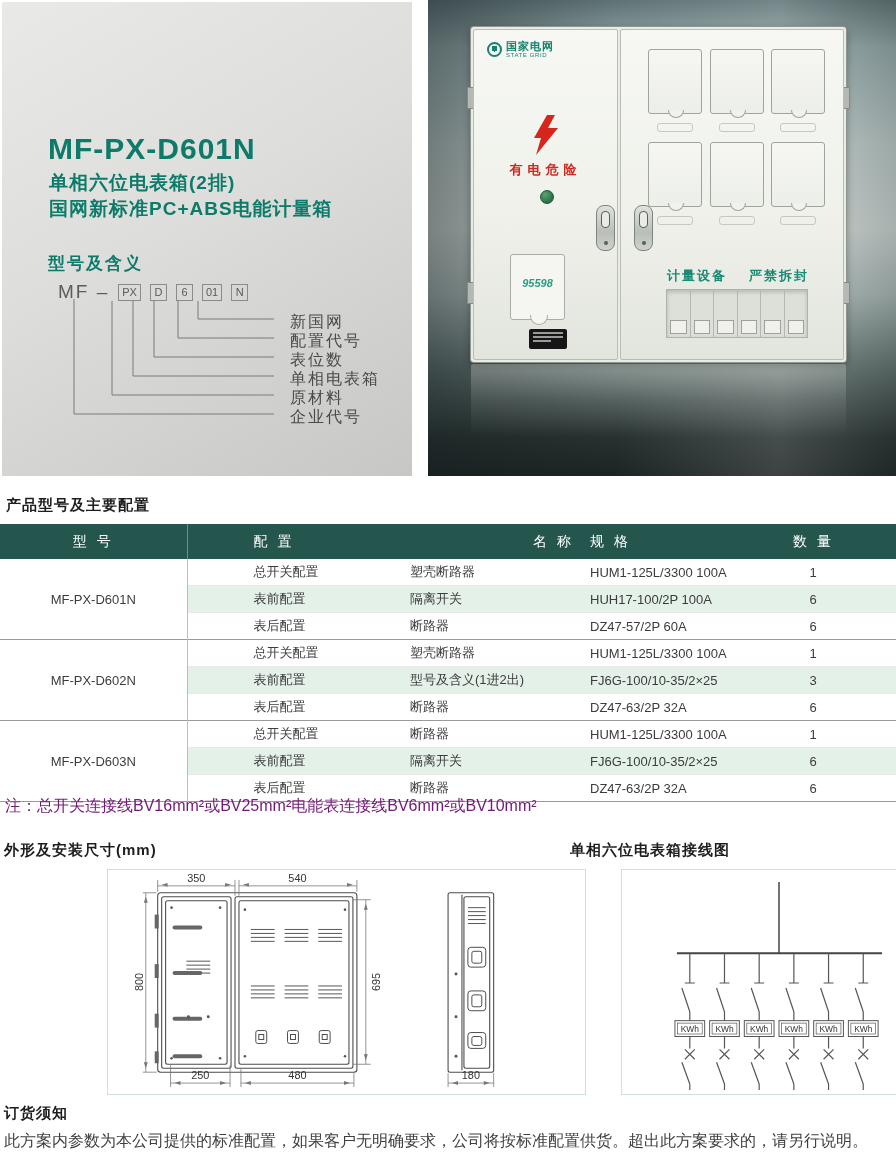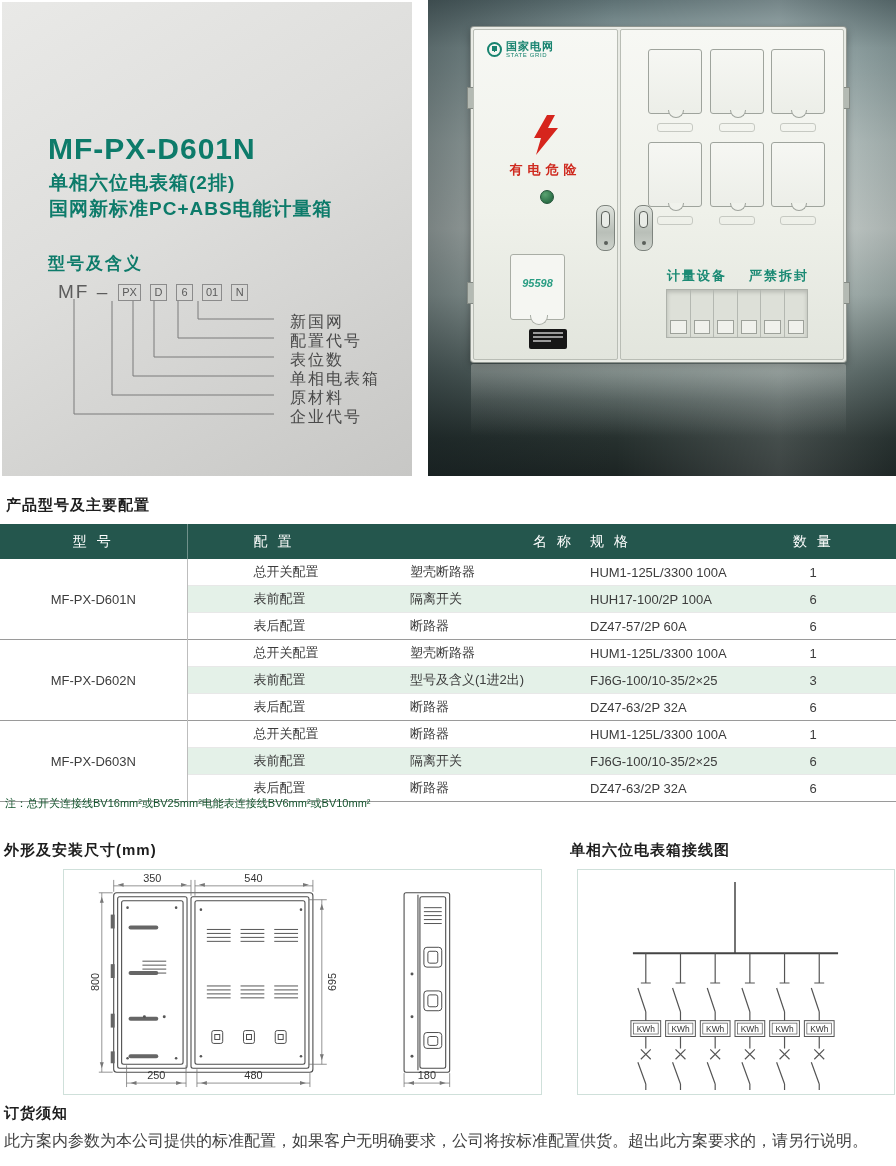--- a/index.html
+++ b/index.html
@@ -78,25 +78,25 @@
   th.c-config{text-align:left;padding-left:66px;}
   th.c-name{text-align:right;padding-left:15px;}
   th.c-spec{text-align:left;padding-left:15px;}
   th.c-qty{text-align:center;padding-right:45px;}
   td.model{text-align:center;border-right:1px solid #bdbdbd;}
   td.config{padding-left:66px;} td.name{padding-left:15px;} td.spec{padding-left:15px;}
   td.qty{text-align:center;padding-right:45px;}
   tr.stripe td:not(.model){background:#e4f1e8;}
   tr.inner td{border-top:1px solid #e8e8e8;}
   tr.gstart td{border-top:1px solid #9a9a9a;}
-  .note{position:absolute;left:5px;top:796px;font-size:11px;color:#14532d;}
+  .note{position:absolute;left:5px;top:796px;font-size:16px;color:#701a75;}
 
   
   .t2{left:4px;top:841px;} .t3{left:570px;top:841px;}
-  .fig{position:absolute;border:1px solid #cfe0da;background:#fff;}
+  .fig{position:absolute;border:1px solid #cfe0da;background:#fff;margin-left:44px;}
   .fig-dims{left:63px;top:869px;width:477px;height:224px;}
   .fig-wiring{left:577px;top:869px;width:316px;height:224px;}
   .fig svg{display:block;}
 
   
   .f-title{left:4px;top:1104px;}
   .f-note{position:absolute;left:4px;top:1131px;font-size:16px;color:#3f3f3f;}
 </style>
 </head>
 <body>

